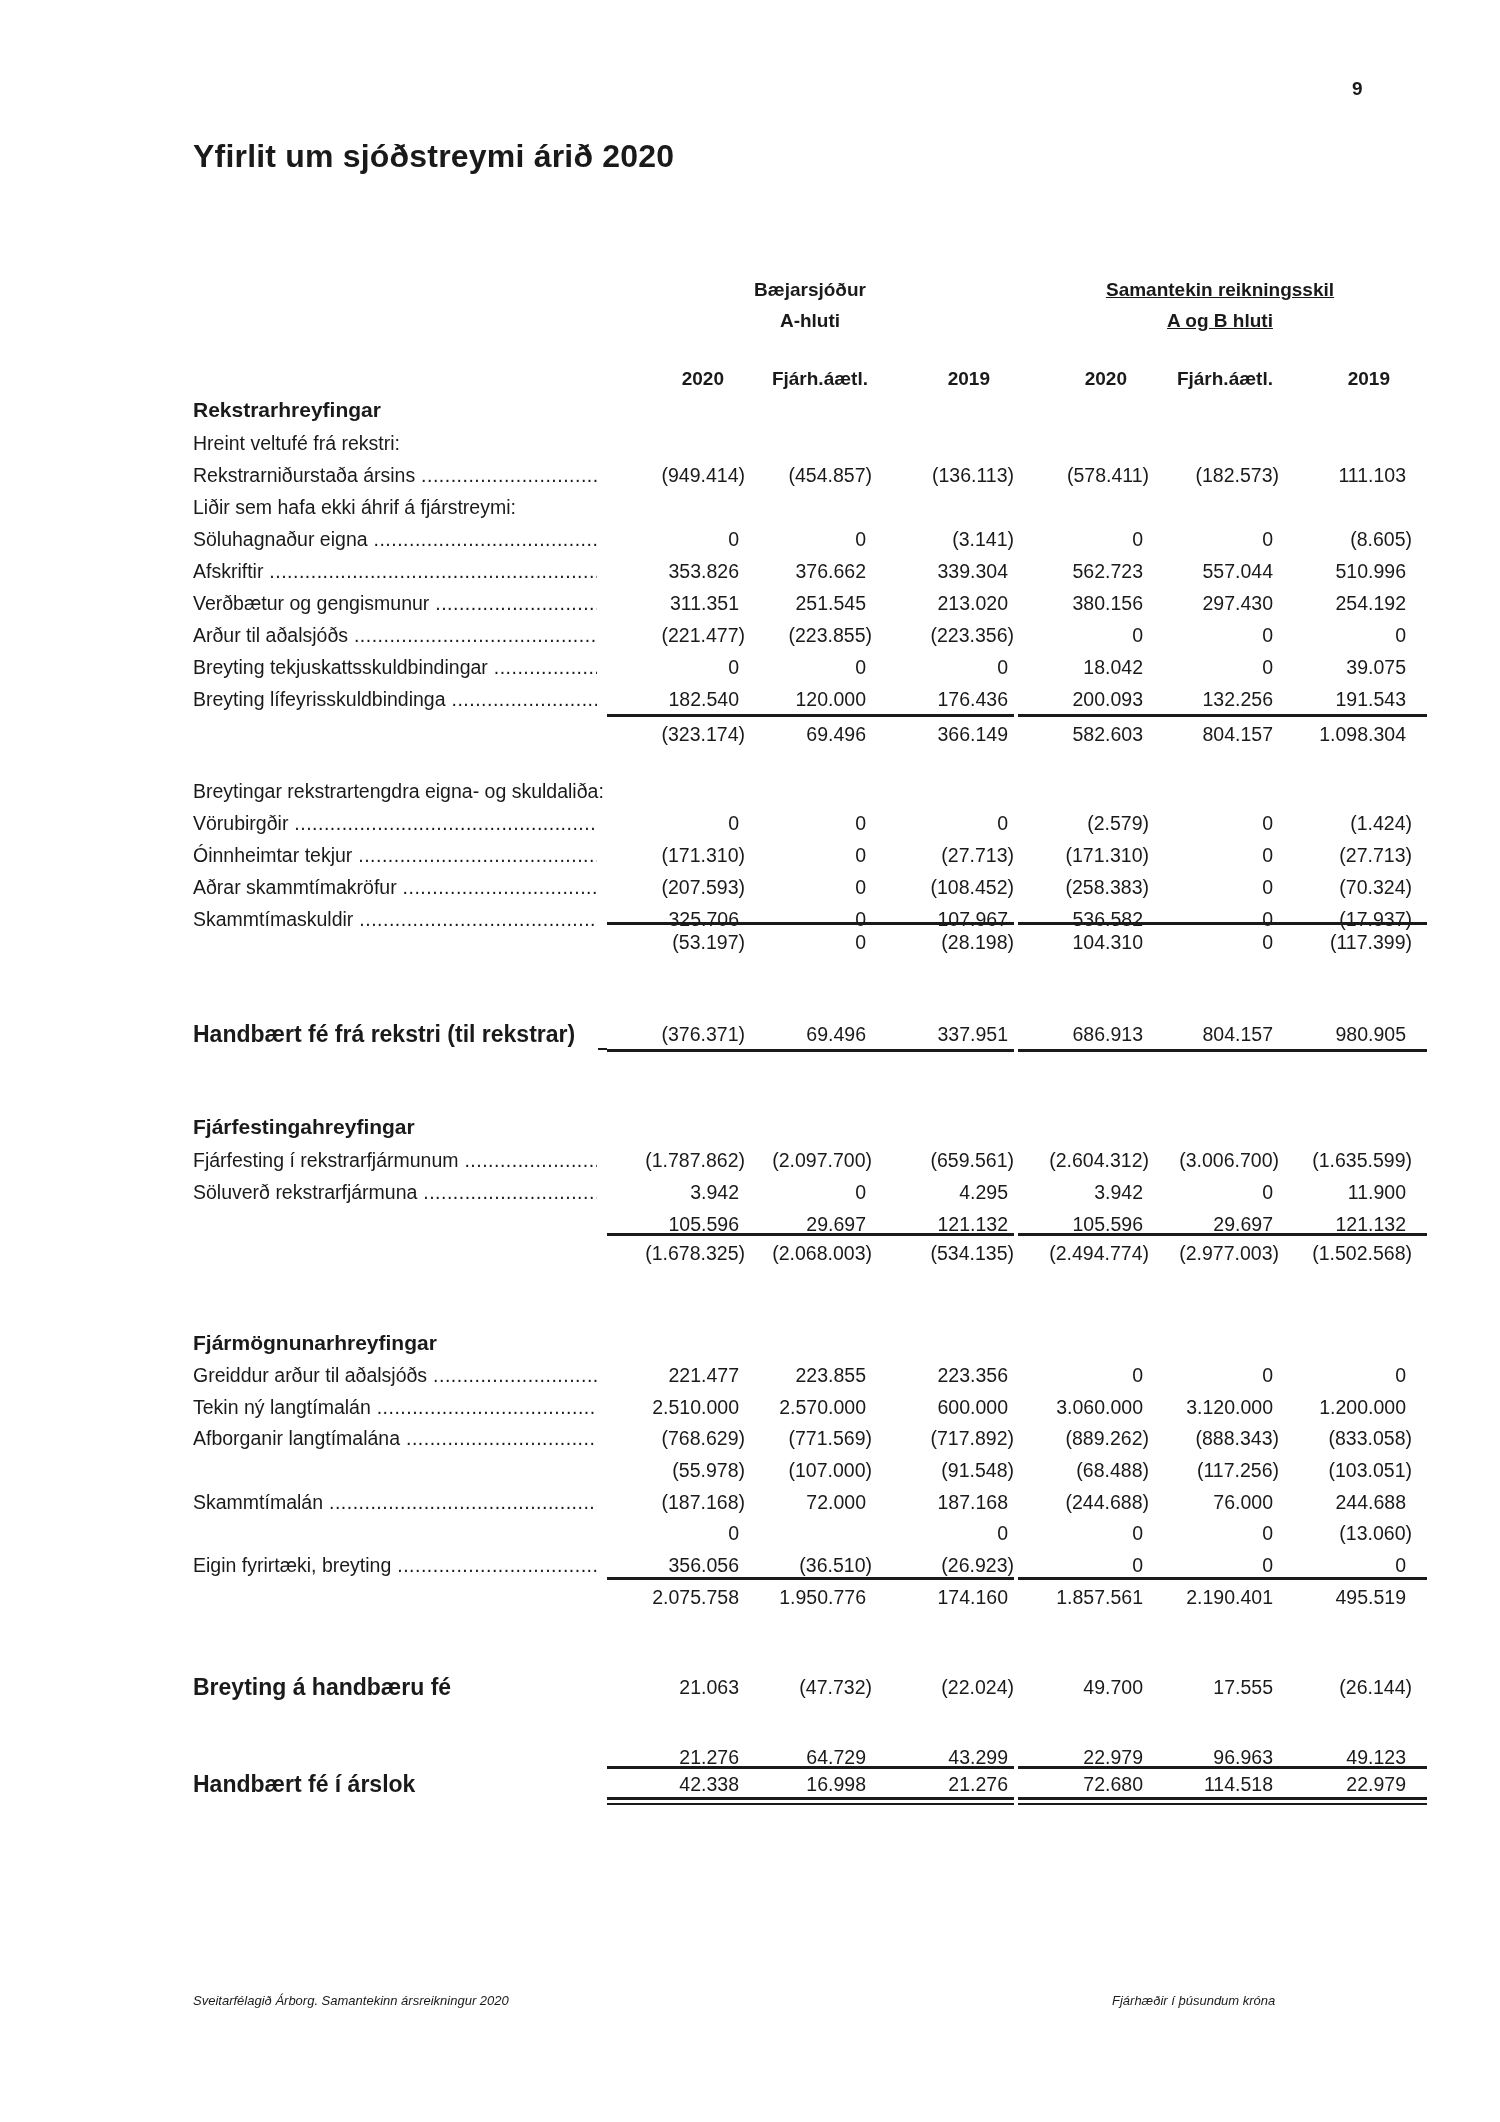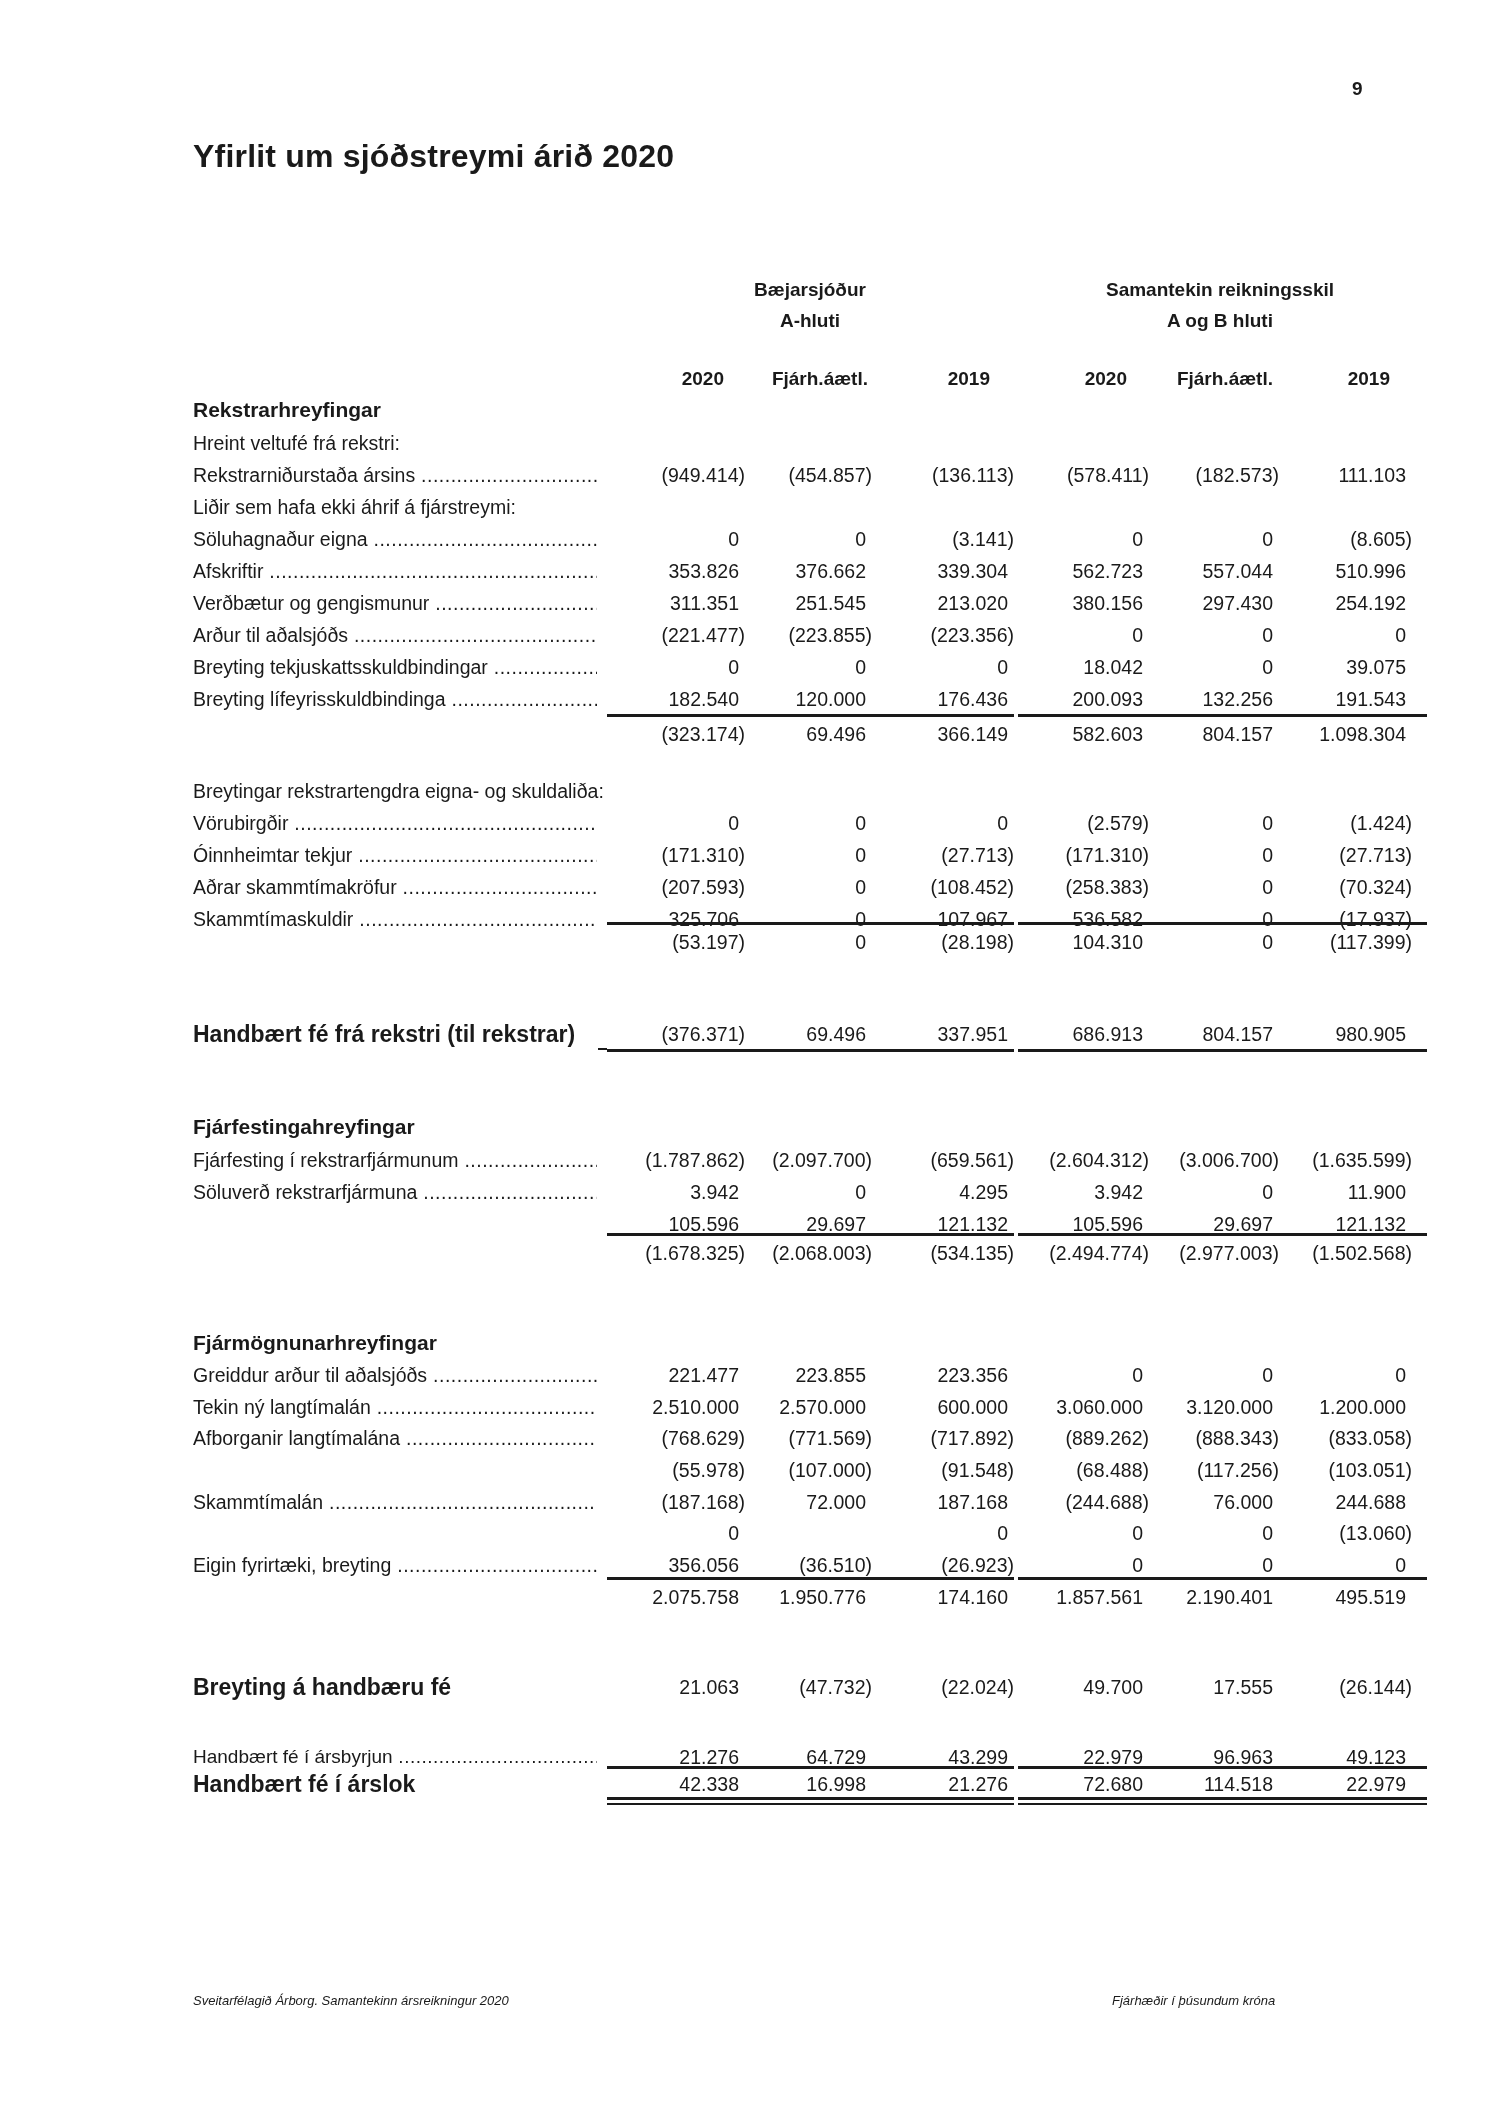--- a/index.html
+++ b/index.html
@@ -5,21 +5,21 @@
   html, body { margin: 0; padding: 0; background: #ffffff; }
   body {
     width: 1500px; height: 2122px; position: relative; overflow: hidden;
     font-family: "Liberation Sans", sans-serif; color: #1a1a1a;
   }
   .page-number { position: absolute; left: 1352px; top: 78px; font-size: 19px; font-weight: bold; }
   .title { position: absolute; left: 193px; top: 138px; font-size: 32px; font-weight: bold; letter-spacing: 0.2px; }
 
   .group-head { position: absolute; text-align: center; font-size: 19px; font-weight: bold; line-height: 31px; }
   .group-a { left: 660px; width: 300px; top: 274px; text-align: center; }
-  .group-b { left: 1040px; width: 360px; top: 274px; }
+  .group-b { left: 1040px; width: 360px; top: 274px; text-decoration: underline; }
 
   .col-head { position: absolute; top: 368px; font-size: 19px; font-weight: bold; text-align: right; }
 
   .row { position: absolute; left: 193px; width: 1230px; height: 32px; }
   .row .label {
     position: absolute; left: 0; top: 0; width: 404px; font-size: 19.5px; white-space: nowrap; overflow: hidden; line-height: 32px;
   }
   .row .label.dots::after {
     content: " ............................................................................................................";
     letter-spacing: 0.5px;
@@ -333,21 +333,20 @@
   <div class="label big">Breyting á handbæru fé</div>
   <div class="v c1 pos">21.063</div>
   <div class="v c2">(47.732)</div>
   <div class="v c3">(22.024)</div>
   <div class="v c4 pos">49.700</div>
   <div class="v c5 pos">17.555</div>
   <div class="v c6">(26.144)</div>
 </div>
 
 <div class="row" style="top:1741px">
-  <div class="label dots cash">Handbært fé í ársbyrjun</div>
   <div class="v c1 pos">21.276</div>
   <div class="v c2 pos">64.729</div>
   <div class="v c3 pos">43.299</div>
   <div class="v c4 pos">22.979</div>
   <div class="v c5 pos">96.963</div>
   <div class="v c6 pos">49.123</div>
 </div>
 <div class="rule a" style="top:1766px"></div>
 <div class="rule b" style="top:1766px"></div>
 <div class="row" style="top:1768px">

